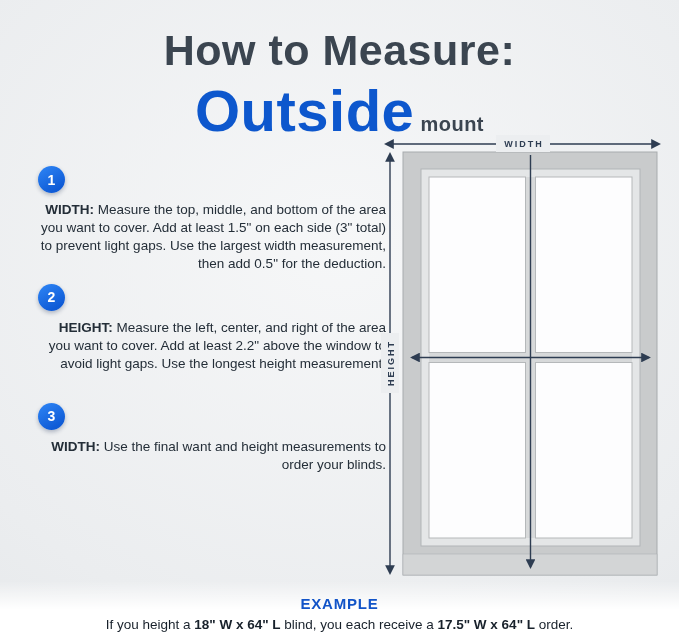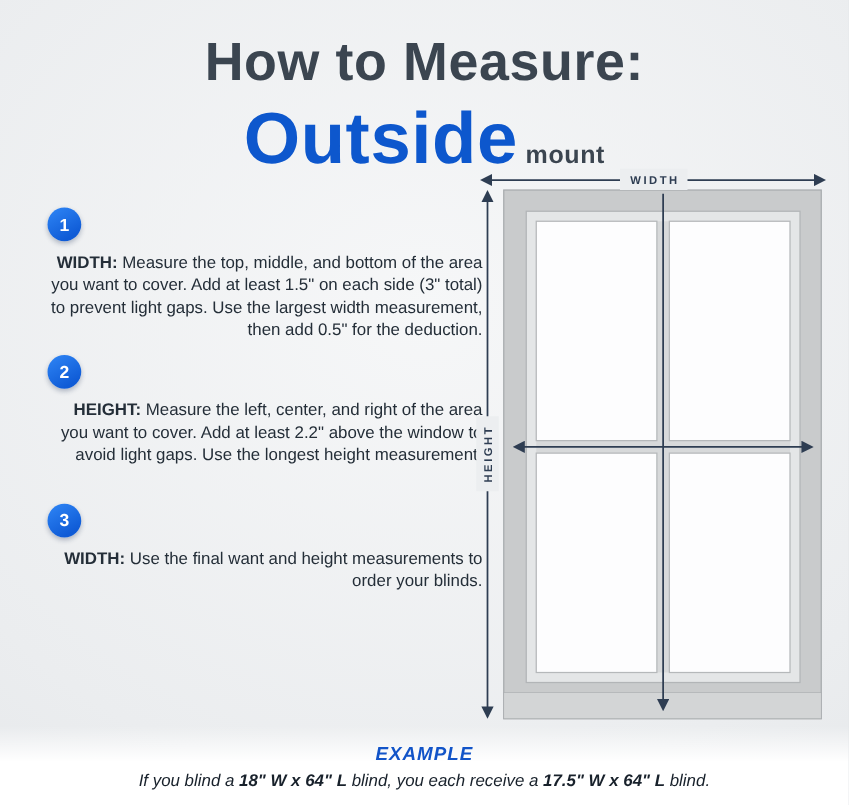--- a/index.html
+++ b/index.html
@@ -93,21 +93,20 @@
 
   
   .footer {
     position: absolute;
     left: 0;
     bottom: 0;
     width: 100%;
     text-align: center;
     padding: 14px 0 12px 0;
     background: linear-gradient(180deg, rgba(255,255,255,0) 0%, #ffffff 45%);
-    font-style: italic;
   }
   .example-heading {
     color: #1254c8;
     font-size: 15px;
     font-weight: bold;
     letter-spacing: 0.8px;
     margin-bottom: 5px;
   }
   .example-text {
     margin: 0;
@@ -176,16 +175,16 @@
         <g transform="translate(18,237) rotate(-90)">
           <rect x="-30" y="-9" width="60" height="18" fill="#eceef0"></rect>
           <text class="dim-label" x="0" y="3.5" text-anchor="middle">HEIGHT</text>
         </g>
       </g>
     </svg>
   </div>
 
   <footer class="footer">
     <div class="example-heading">EXAMPLE</div>
-    <p class="example-text"><span>If you blind a </span><strong>18" W x 64" L</strong><span> blind, you each receive a </span><strong>17.5" W x 64" L</strong><span> blind.</span></p>
+    <p class="example-text"><span>If you height a </span><strong>18" W x 64" L</strong><span> blind, you each receive a </span><strong>17.5" W x 64" L</strong><span> order.</span></p>
   </footer>
 
 </div>
 
 </body></html>

